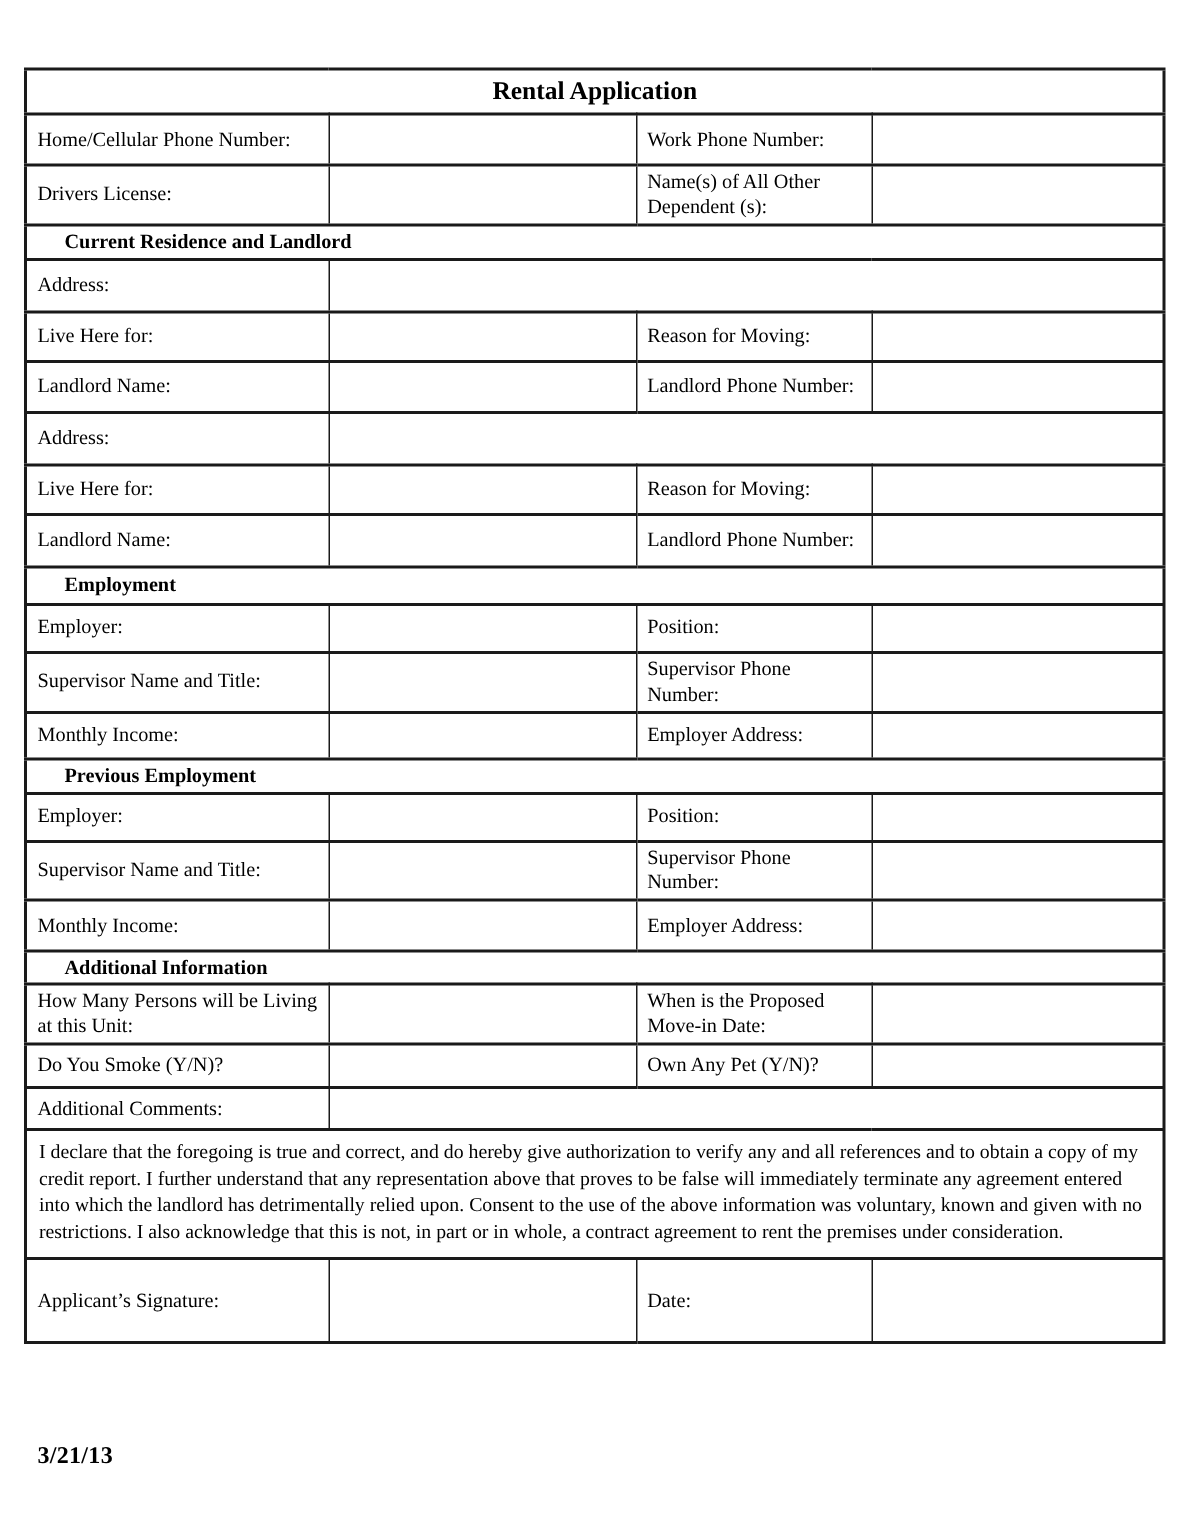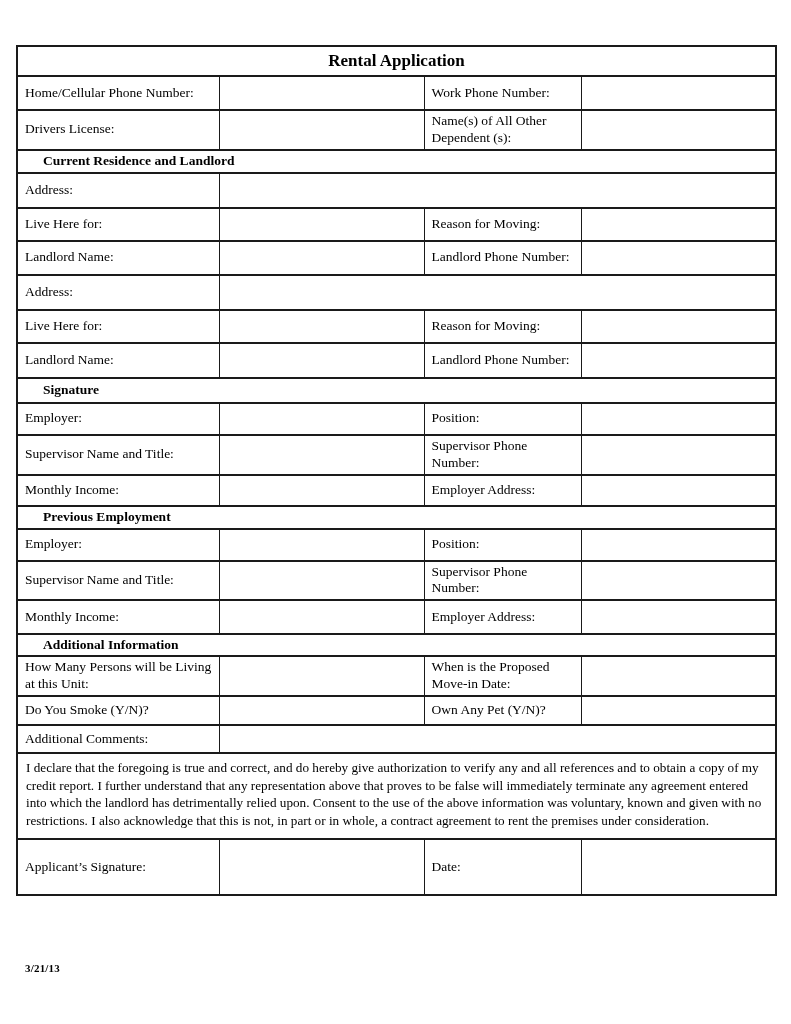--- a/index.html
+++ b/index.html
@@ -48,21 +48,21 @@
   td.decl {
     font-size: 13.2px;
     line-height: 17.6px;
     padding: 5px 9px 9px 8px;
     vertical-align: top;
     margin-left: 28px;
   }
   .footer-date {
     position: absolute;
     left: 25px; top: 962px;
-    font-size: 11px;
+    font-size: 16px;
     font-weight: bold;
     letter-spacing: 0.2px;
   }
 </style>
 </head>
 <body>
 
 <div class="page">
   <table class="form">
     <colgroup>
@@ -121,21 +121,21 @@
         <td></td>
       </tr>
       <tr style="height:35px">
         <td>Landlord Name:</td>
         <td></td>
         <td>Landlord Phone Number:</td>
         <td></td>
       </tr>
 
       <tr style="height:25px">
-        <td colspan="4" class="sec">Signature</td>
+        <td colspan="4" class="sec">Employment</td>
       </tr>
       <tr style="height:32px">
         <td>Employer:</td>
         <td></td>
         <td>Position:</td>
         <td></td>
       </tr>
       <tr style="height:33px">
         <td>Supervisor Name and Title:</td>
         <td></td>

